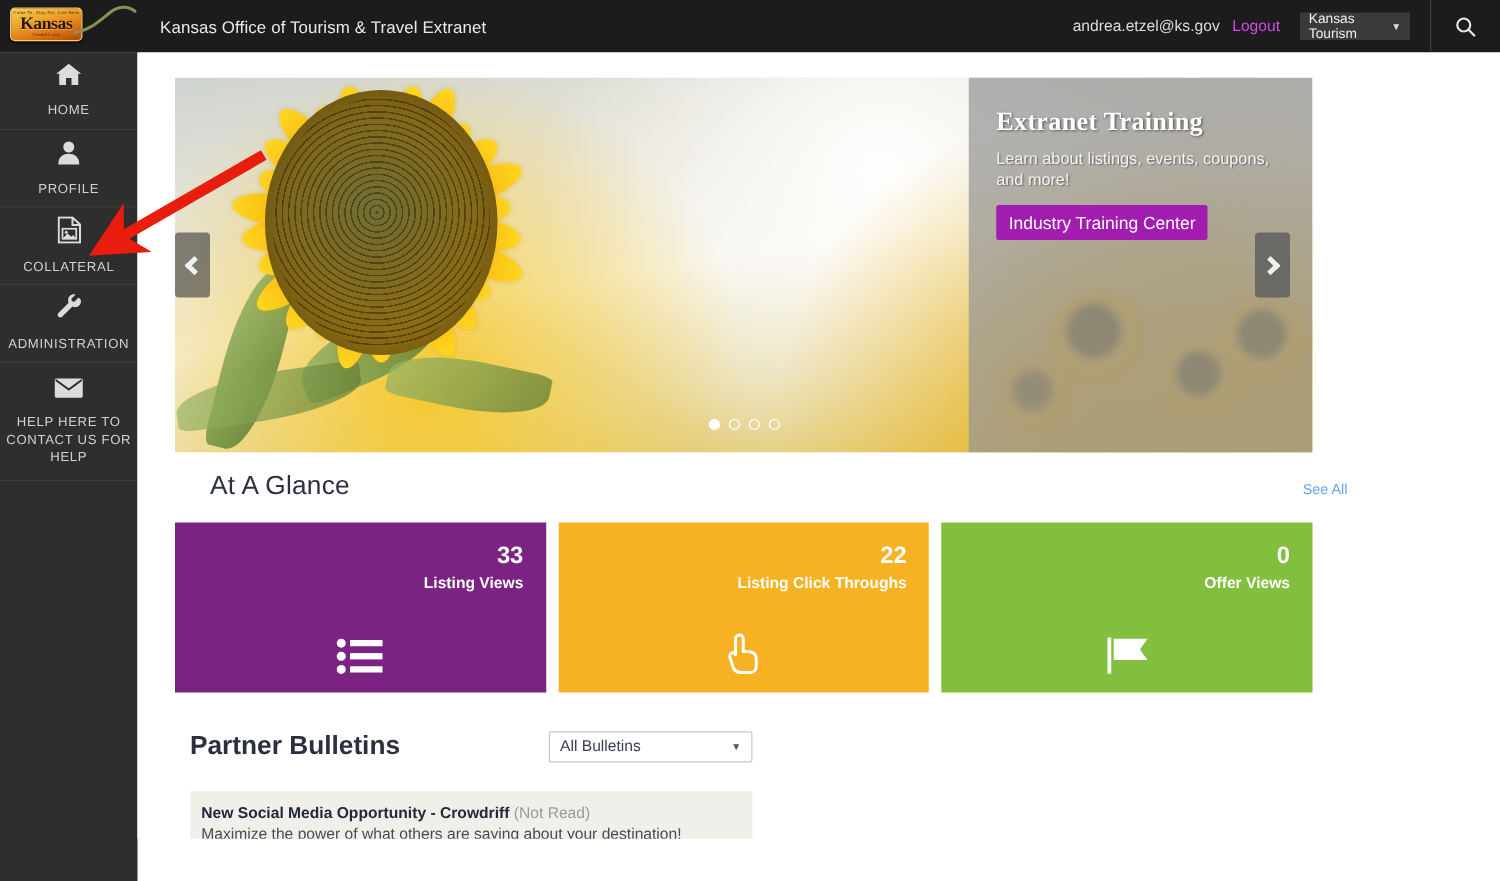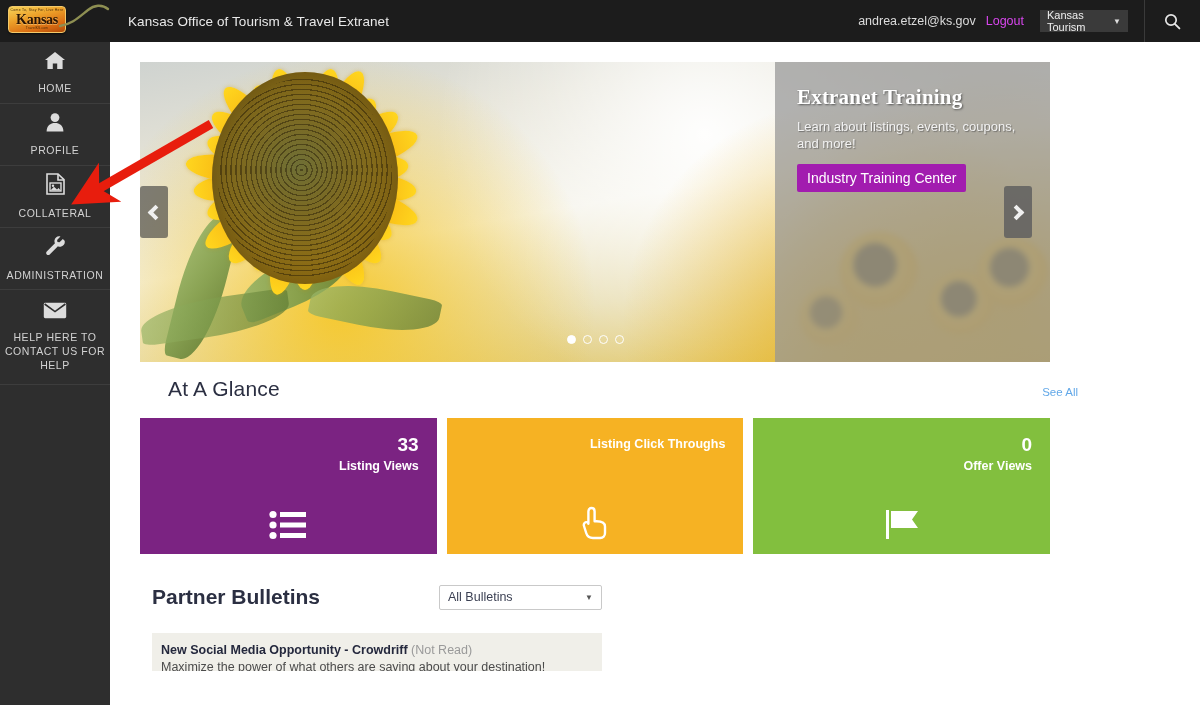--- a/index.html
+++ b/index.html
@@ -464,20 +464,21 @@
             <rect x="11" y="2" width="26" height="5" fill="#fff"></rect>
           <circle cx="4" cy="15" r="3.6" fill="#fff"></circle>
             <rect x="11" y="12.5" width="26" height="5" fill="#fff"></rect>
           <circle cx="4" cy="25.5" r="3.6" fill="#fff"></circle>
             <rect x="11" y="23" width="26" height="5" fill="#fff"></rect>
         </svg>
       </div>
     </div>
 
     <div class="tile" id="tile-1" style="background: rgb(246, 178, 35);">
+      <div class="tile-value">22</div>
       <div class="tile-label">Listing Click Throughs</div>
       <div class="tile-icon">
         <svg width="30" height="34" viewBox="0 0 30 34">
           <path d="M11.5 2 C13.4 2 14.6 3.4 14.6 5.4 L14.6 15.2 L16.6 15.2 C20.5 15.2 25 16.4 25 20.6 L25 27 C25 30 23 32 20.2 32 L13 32 C9.5 32 7 29.8 6.2 27 L4 20 C3.4 18.2 4.3 16.6 6 16.2 C7.3 15.9 8.3 16.7 8.4 17.8 L8.4 5.4 C8.4 3.4 9.6 2 11.5 2 Z" fill="none" stroke="#ffffff" stroke-width="2.4" stroke-linejoin="round"></path>
         </svg>
       </div>
     </div>
 
     <div class="tile" id="tile-2" style="background: rgb(130, 191, 62);">
       <div class="tile-value">0</div>

